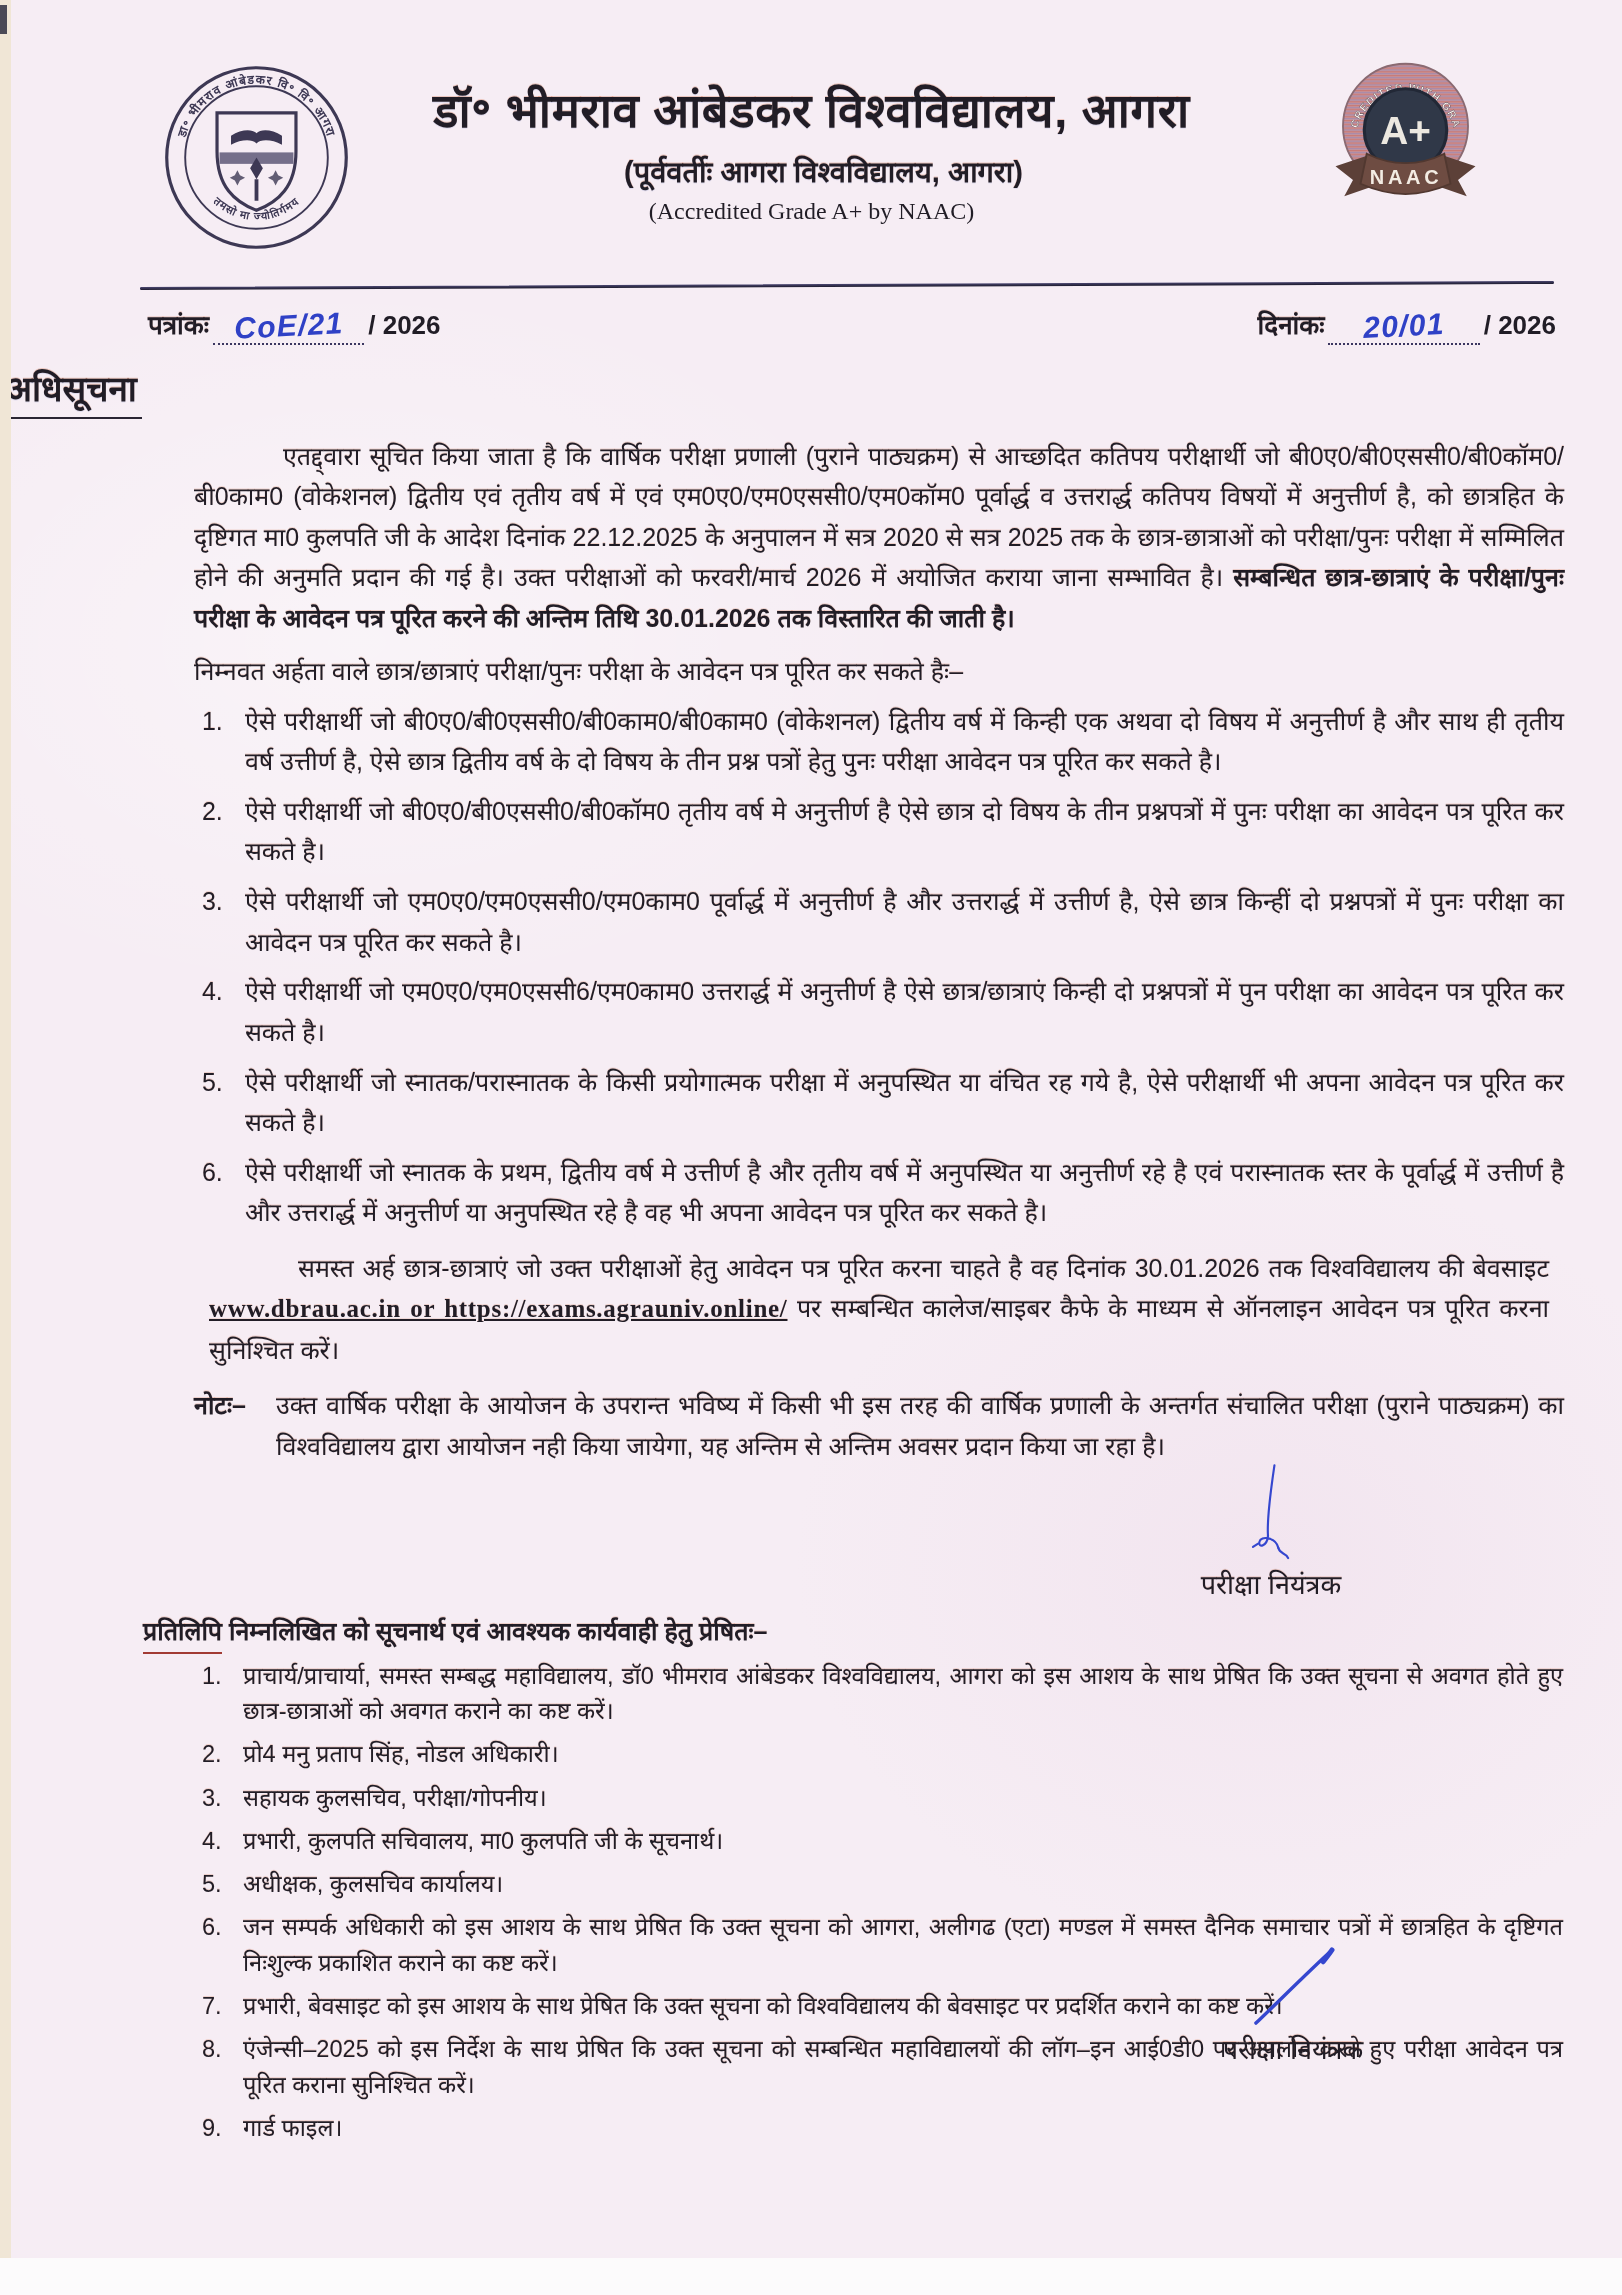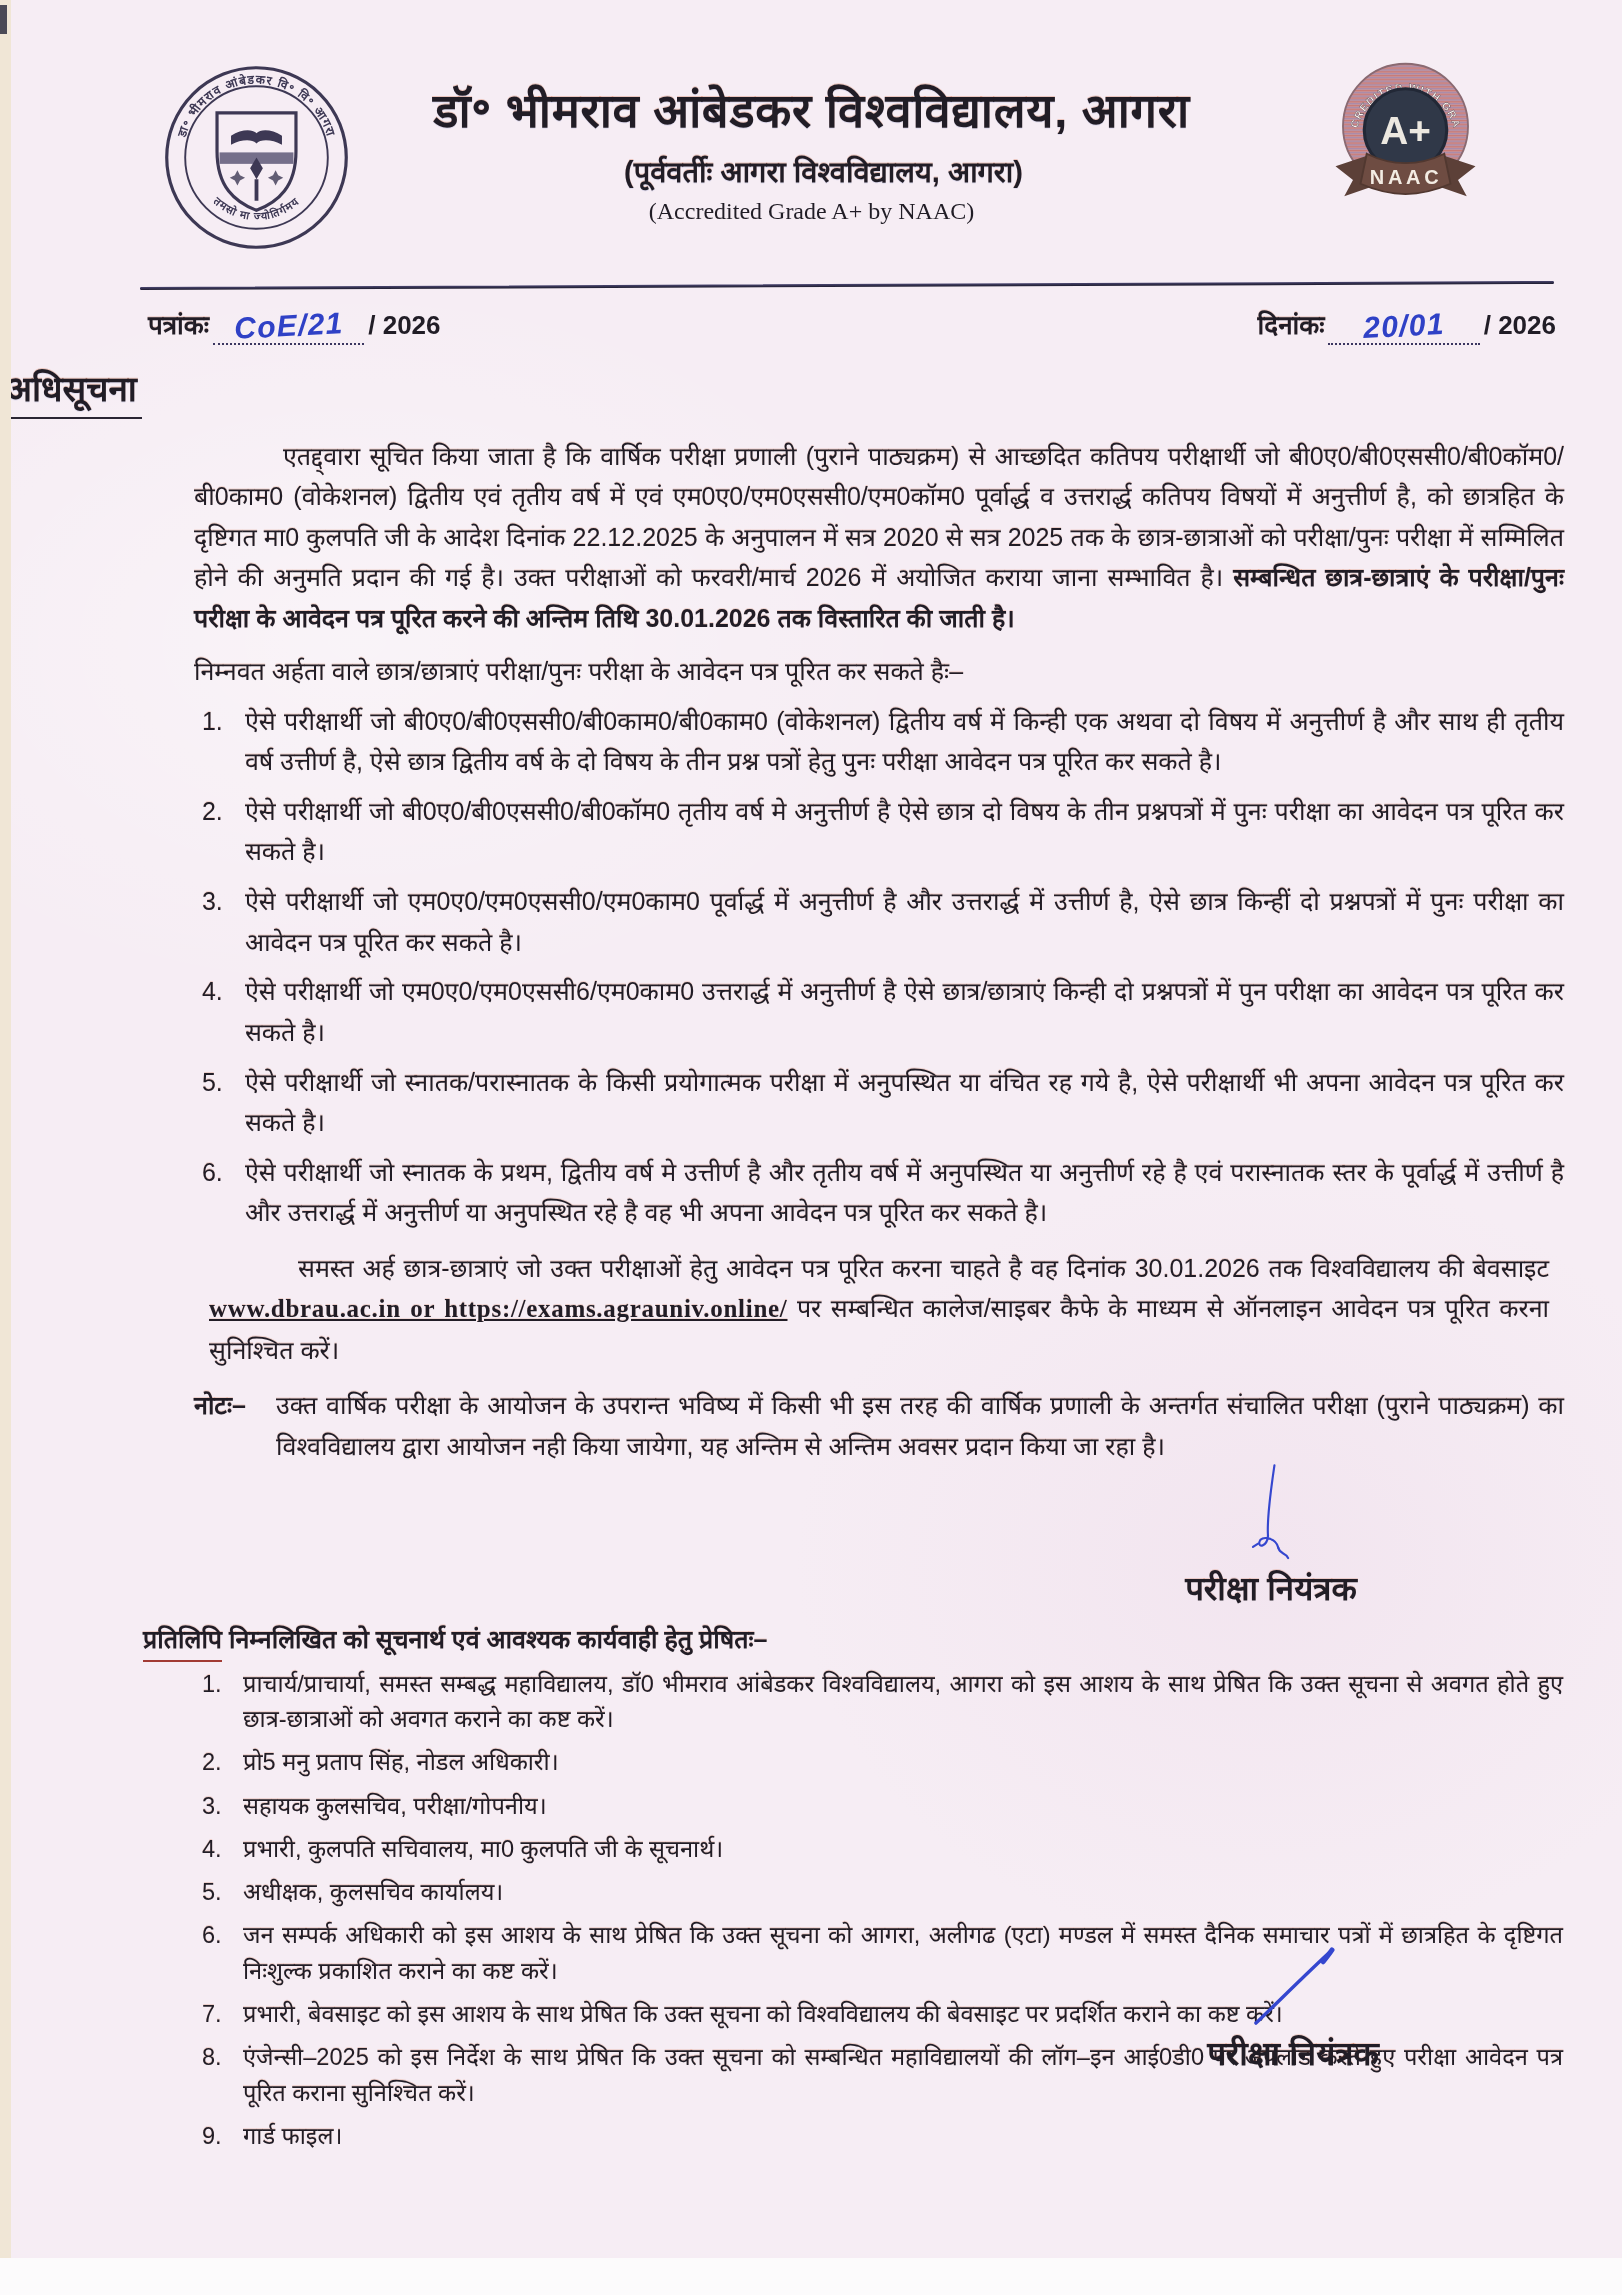--- a/index.html
+++ b/index.html
@@ -57,21 +57,21 @@
   .para2 { margin-top:25px; text-indent:89px; }
   .url { font-family:"Liberation Serif","DejaVu Serif",serif; font-weight:bold;
     text-decoration:underline; letter-spacing:0.7px; }
   .note { margin-top:13px; display:flex; }
   .note-label { flex:0 0 82px; font-weight:bold; }
   .note-text { flex:1; text-align:justify; }
 
   
   .sig1 { width:222px; margin:-3.9px 241px 0 auto; text-align:center; }
   .sig1 svg { display:block; margin:0 auto; height:103px; width:98px; }
-  .sig-label { font-size:33px; font-weight:bold; white-space:nowrap; }
+  .sig-label { font-size:27px; font-weight:normal; white-space:nowrap; }
   .sig2 { position:absolute; top:1945px; right:222px; width:216px; text-align:center; }
   .sig2 svg { display:block; margin:0 auto 1.3px; height:84px; width:105px; }
 
   
   .copy { padding:10.5px 60px 0 143px; font-size:25px; }
   .copy-heading { font-weight:bold; }
   .copy-heading .uline { border-bottom:2px solid #a23b34; padding-bottom:7px; }
   .copy-list { margin-top:11.8px; padding-left:59px; font-size:23.6px; line-height:1.5; }
   .copy-item { display:flex; margin-bottom:7.9px; }
   .copy-item .num { flex:0 0 41px; }
@@ -206,21 +206,21 @@
   <div class="copy fringe-soft">
     <div class="copy-heading"><span class="uline">प्रतिलिपि</span><span> निम्नलिखित को सूचनार्थ एवं आवश्यक कार्यवाही हेतु प्रेषितः–</span></div>
 
     <div class="copy-list">
       <div class="copy-item">
         <span class="num">1.</span>
         <span class="txt">प्राचार्य/प्राचार्या, समस्त सम्बद्ध महाविद्यालय, डॉ0 भीमराव आंबेडकर विश्वविद्यालय, आगरा को इस आशय के साथ प्रेषित कि उक्त सूचना से अवगत होते हुए छात्र-छात्राओं को अवगत कराने का कष्ट करें।</span>
       </div>
       <div class="copy-item">
         <span class="num">2.</span>
-        <span class="txt">प्रो5 मनु प्रताप सिंह, नोडल अधिकारी।</span>
+        <span class="txt">प्रो4 मनु प्रताप सिंह, नोडल अधिकारी।</span>
       </div>
       <div class="copy-item">
         <span class="num">3.</span>
         <span class="txt">सहायक कुलसचिव, परीक्षा/गोपनीय।</span>
       </div>
       <div class="copy-item">
         <span class="num">4.</span>
         <span class="txt">प्रभारी, कुलपति सचिवालय, मा0 कुलपति जी के सूचनार्थ।</span>
       </div>
       <div class="copy-item">

